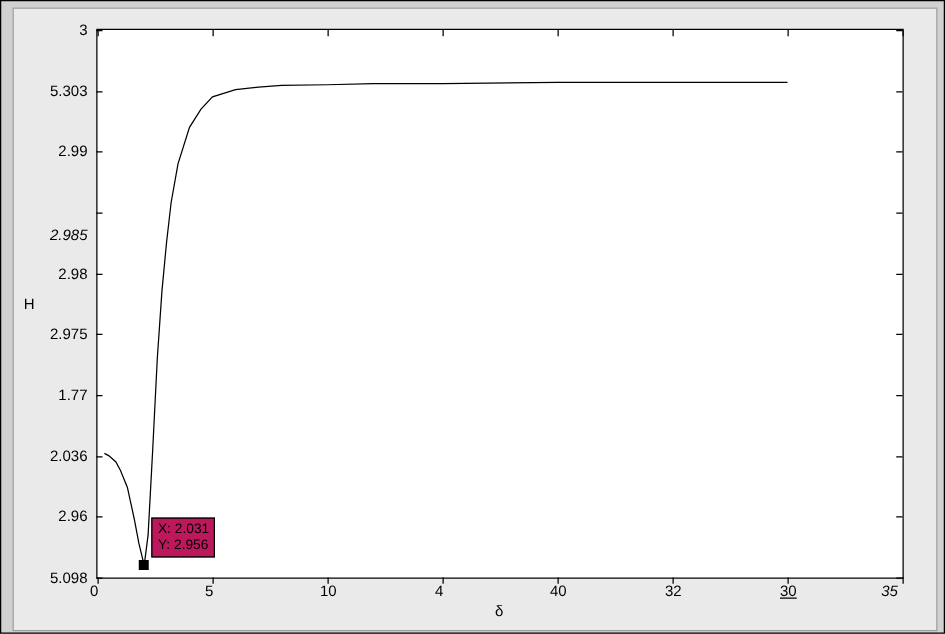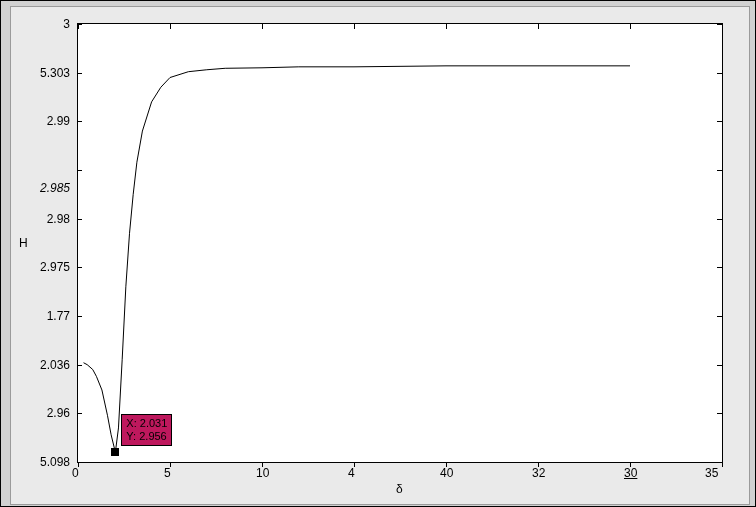--- a/index.html
+++ b/index.html
@@ -47,21 +47,21 @@
       <div class="tick" style="left: 445px; top: 23px; width: 1px; height: 5px;"></div>
       <span class="ticklabel" style="left: 439px; top: 465px;">40</span>
       <div class="tick" style="left: 537px; top: 461px; width: 1px; height: 5px;"></div>
       <div class="tick" style="left: 537px; top: 23px; width: 1px; height: 5px;"></div>
       <span class="ticklabel" style="left: 531px; top: 465px;">32</span>
       <div class="tick" style="left: 629px; top: 461px; width: 1px; height: 5px;"></div>
       <div class="tick" style="left: 629px; top: 23px; width: 1px; height: 5px;"></div>
       <span class="ticklabel" style="left: 623px; top: 465px; text-decoration: underline;">30</span>
       <div class="tick" style="left: 721px; top: 461px; width: 1px; height: 5px;"></div>
       <div class="tick" style="left: 721px; top: 23px; width: 1px; height: 5px;"></div>
-      <span class="ticklabel" style="left: 704px; top: 465px;">35</span>
+      <span class="ticklabel" style="left: 704px; top: 465px; font-style: italic;">35</span>
     </div>
   <div id="yticks">
       <div class="tick" style="left: 76px; top: 461px; width: 5px; height: 1px;"></div>
       <div class="tick" style="left: 716px; top: 461px; width: 5px; height: 1px;"></div>
       <span class="ticklabel" style="right: 685px; top: 454px;">5.098</span>
       <div class="tick" style="left: 76px; top: 412.333px; width: 5px; height: 1px;"></div>
       <div class="tick" style="left: 716px; top: 412.333px; width: 5px; height: 1px;"></div>
       <span class="ticklabel" style="right: 685px; top: 405.333px;">2.96</span>
       <div class="tick" style="left: 76px; top: 363.667px; width: 5px; height: 1px;"></div>
       <div class="tick" style="left: 716px; top: 363.667px; width: 5px; height: 1px;"></div>

